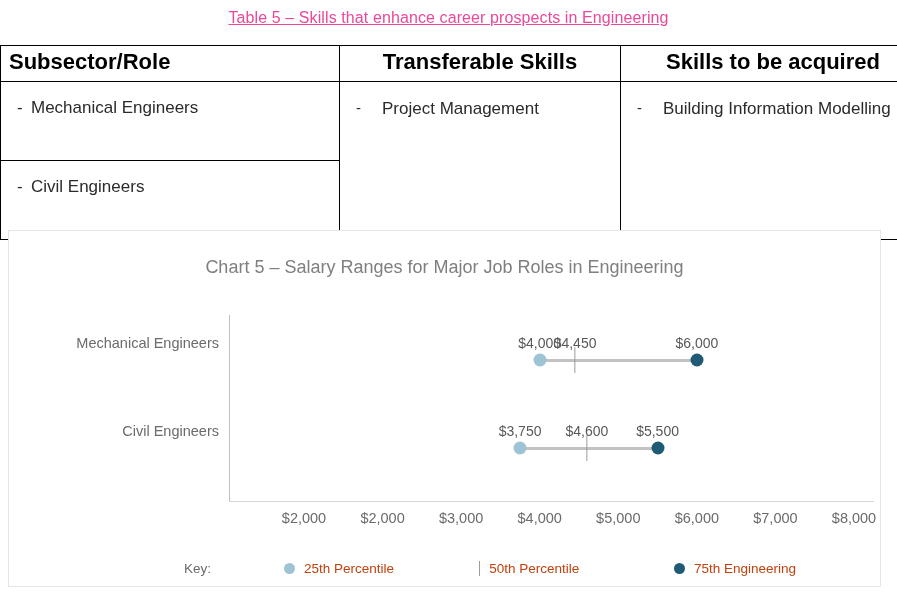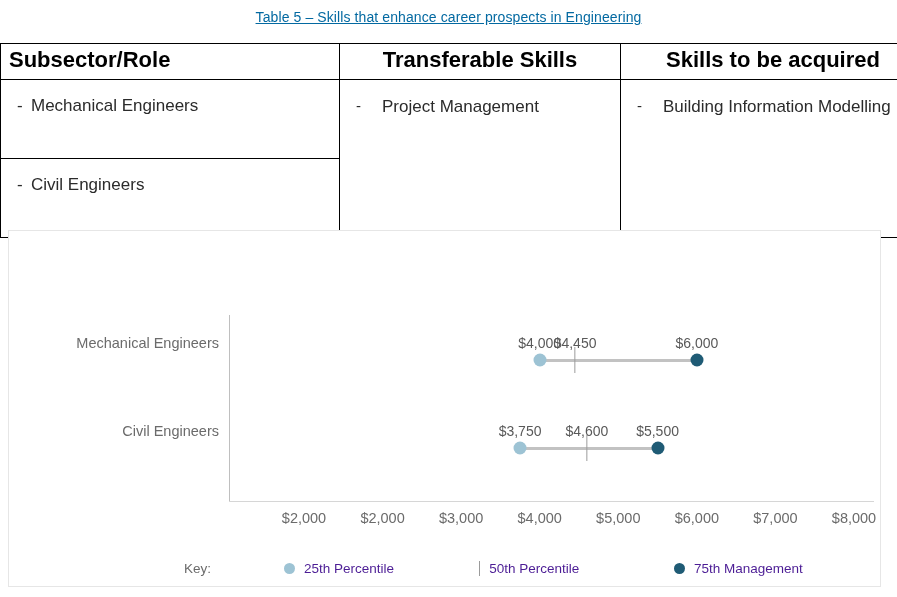--- a/index.html
+++ b/index.html
@@ -12,22 +12,22 @@
     height: 597px;
     font-family: "Liberation Sans", sans-serif;
     color: #262626;
     position: relative;
     overflow: hidden;
   }
 
   
   .table-title {
     text-align: center;
-    font-size: 14px;
-    color: #0369a1;
+    font-size: 16px;
+    color: #ec4899;
     text-decoration: underline;
     padding-top: 9px;
     letter-spacing: 0.1px;
     white-space: nowrap;
   }
 
   .skills-table {
     border-collapse: collapse;
     width: 874px;
     margin: 18px auto 0 auto;
@@ -180,21 +180,21 @@
     position: absolute;
     left: 175px;
     top: 0;
     font-size: 13.5px;
     color: #6b6b6b;
   }
   .key-item {
     position: absolute;
     top: 0;
     font-size: 13.5px;
-    color: #4c1d95;
+    color: #c2410c;
     display: flex;
     align-items: center;
     white-space: nowrap;
   }
   .key-item .swatch-dot {
     width: 11px;
     height: 11px;
     border-radius: 50%;
     margin-right: 9px;
   }
@@ -243,20 +243,21 @@
     </tr>
     <tr>
       <td class="cell-role">
         <span class="dash">-</span><span>Civil Engineers</span>
       </td>
     </tr>
   </tbody>
 </table>
 
 <div class="chart-card">
+  <div class="chart-title">Chart 5 – Salary Ranges for Major Job Roles in Engineering</div>
 
   <div class="plot">
     <div class="y-axis-line"></div>
     <div class="x-axis-line"></div>
 
     <div class="cat-label row0">Mechanical Engineers</div>
     <div class="cat-label row1">Civil Engineers</div>
 
     <div id="marks">
         <div class="series-line" style="left: 530.714px; width: 157.143px; top: 128px;"></div>
@@ -291,17 +292,17 @@
       <div class="key-item k25">
         <span class="swatch-dot light"></span>
         <span>25th Percentile</span>
       </div>
       <div class="key-item k50">
         <span class="swatch-bar"></span>
         <span>50th Percentile</span>
       </div>
       <div class="key-item k75">
         <span class="swatch-dot dark"></span>
-        <span>75th Management</span>
+        <span>75th Engineering</span>
       </div>
     </div>
   </div>
 </div>
 
 </body></html>

